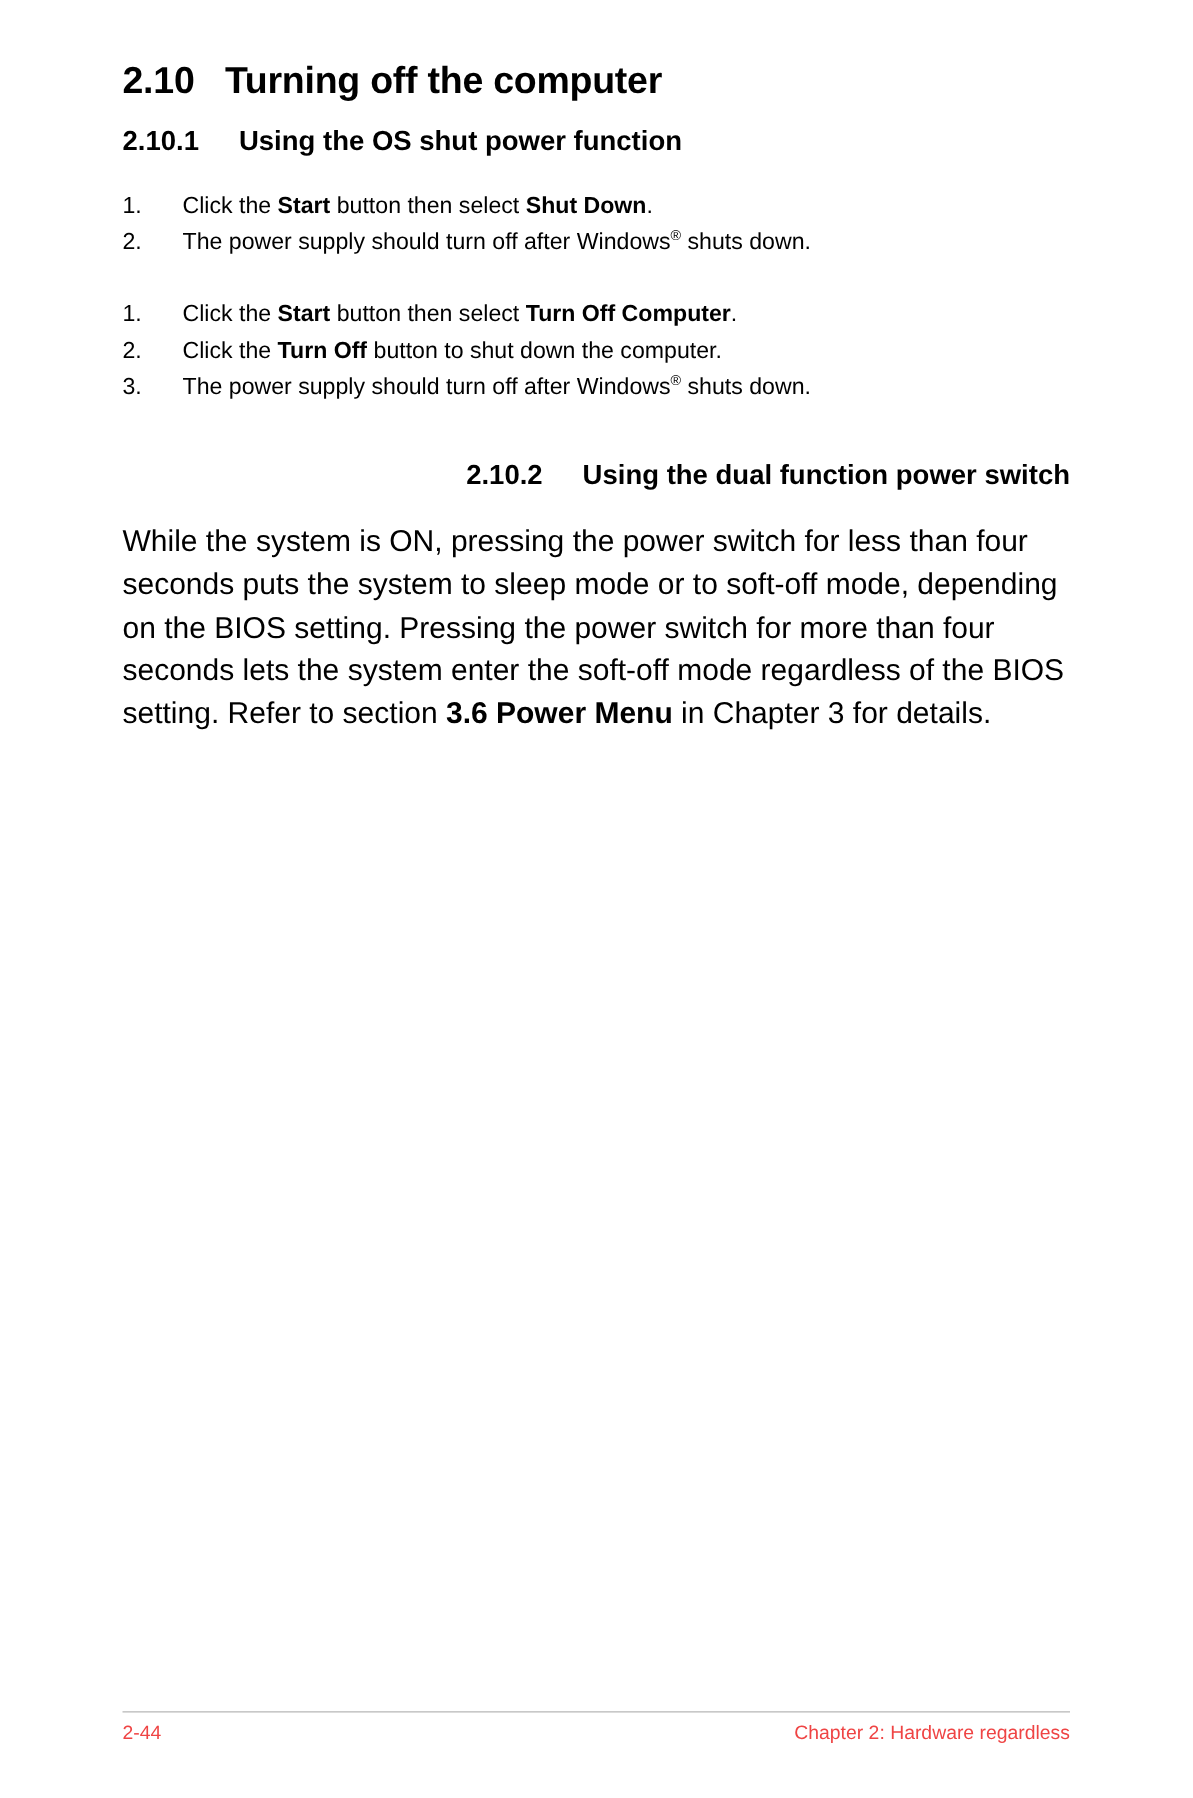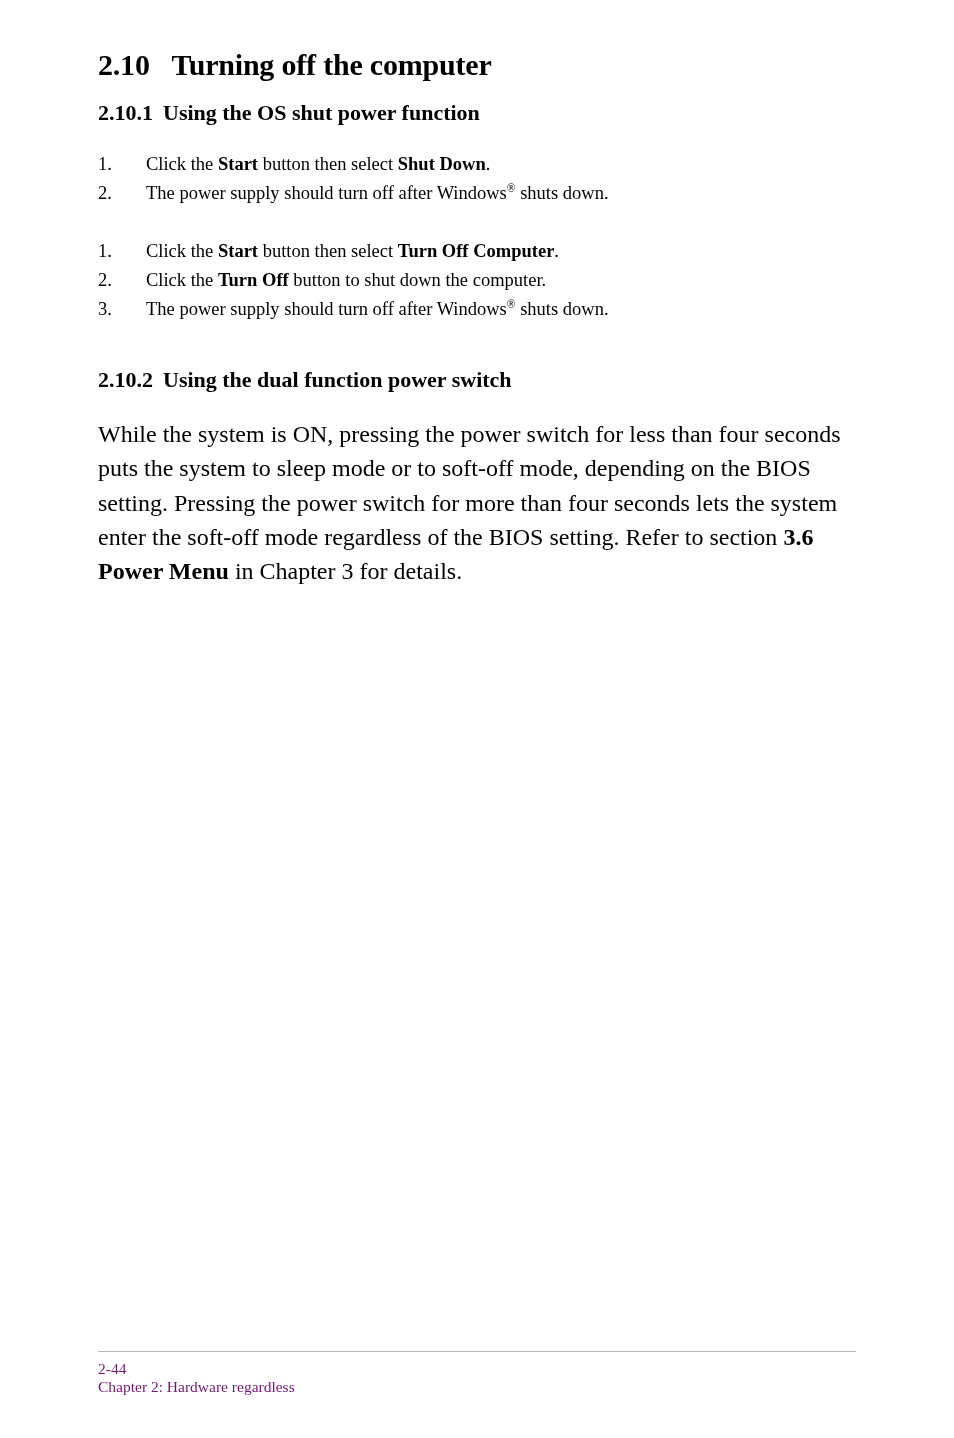--- a/index.html
+++ b/index.html
@@ -1,19 +1,18 @@
 <!DOCTYPE html>
 <html><head>
   <meta charset="utf-8">
   <style>
     * {
       margin: 0;
       padding: 0;
       box-sizing: border-box;
-      font-family: Liberation Serif, serif;
     }
     body {
       width: 954px;
       height: 1438px;
       background: #ffffff;
       font-family: Arial, Helvetica, sans-serif;
       color: #000000;
       position: relative;
       padding: 48px 98px 40px 98px;
     }
@@ -26,21 +25,21 @@
       margin-bottom: 18px;
       letter-spacing: -0.2px;
     }
     h2.subsection-title {
       font-size: 22px;
       font-weight: bold;
       margin-bottom: 24px;
     }
     h2.subsection-title .num {
       display: inline-block;
-      margin-right: 10px;
+      margin-right: 32px;
     }
     p.intro {
       font-size: 18.5px;
       margin-bottom: 18px;
       line-height: 1.35;
     }
     ol {
       list-style: none;
       margin-bottom: 30px;
     }
@@ -61,38 +60,37 @@
       line-height: 0;
     }
     .bold {
       font-weight: bold;
     }
     .para {
       font-size: 24px;
       line-height: 1.42;
     }
     .gap-small { margin-bottom: 18px; }
-    .gap-before-sub2 { margin-top: 44px; margin-bottom: 22px; }
+    .gap-before-sub2 { margin-top: 44px; margin-bottom: 22px; text-align: right; }
 
     .footer {
       position: absolute;
       bottom: 42px;
       left: 98px;
       right: 98px;
     }
     .footer-line {
       border-top: 1px solid #b7b7b7;
       margin-bottom: 8px;
     }
     .footer-row {
       display: flex;
       justify-content: space-between;
       font-size: 15.5px;
-      color: #701a75;
-      flex-direction: column;
+      color: #ef4444;
     }
   </style>
 </head>
 <body>
 
 <div class="content">
 
   <h1 class="section-title">
     <span>2.10</span>&nbsp;&nbsp;&nbsp;<span>Turning off the computer</span>
   </h1>

